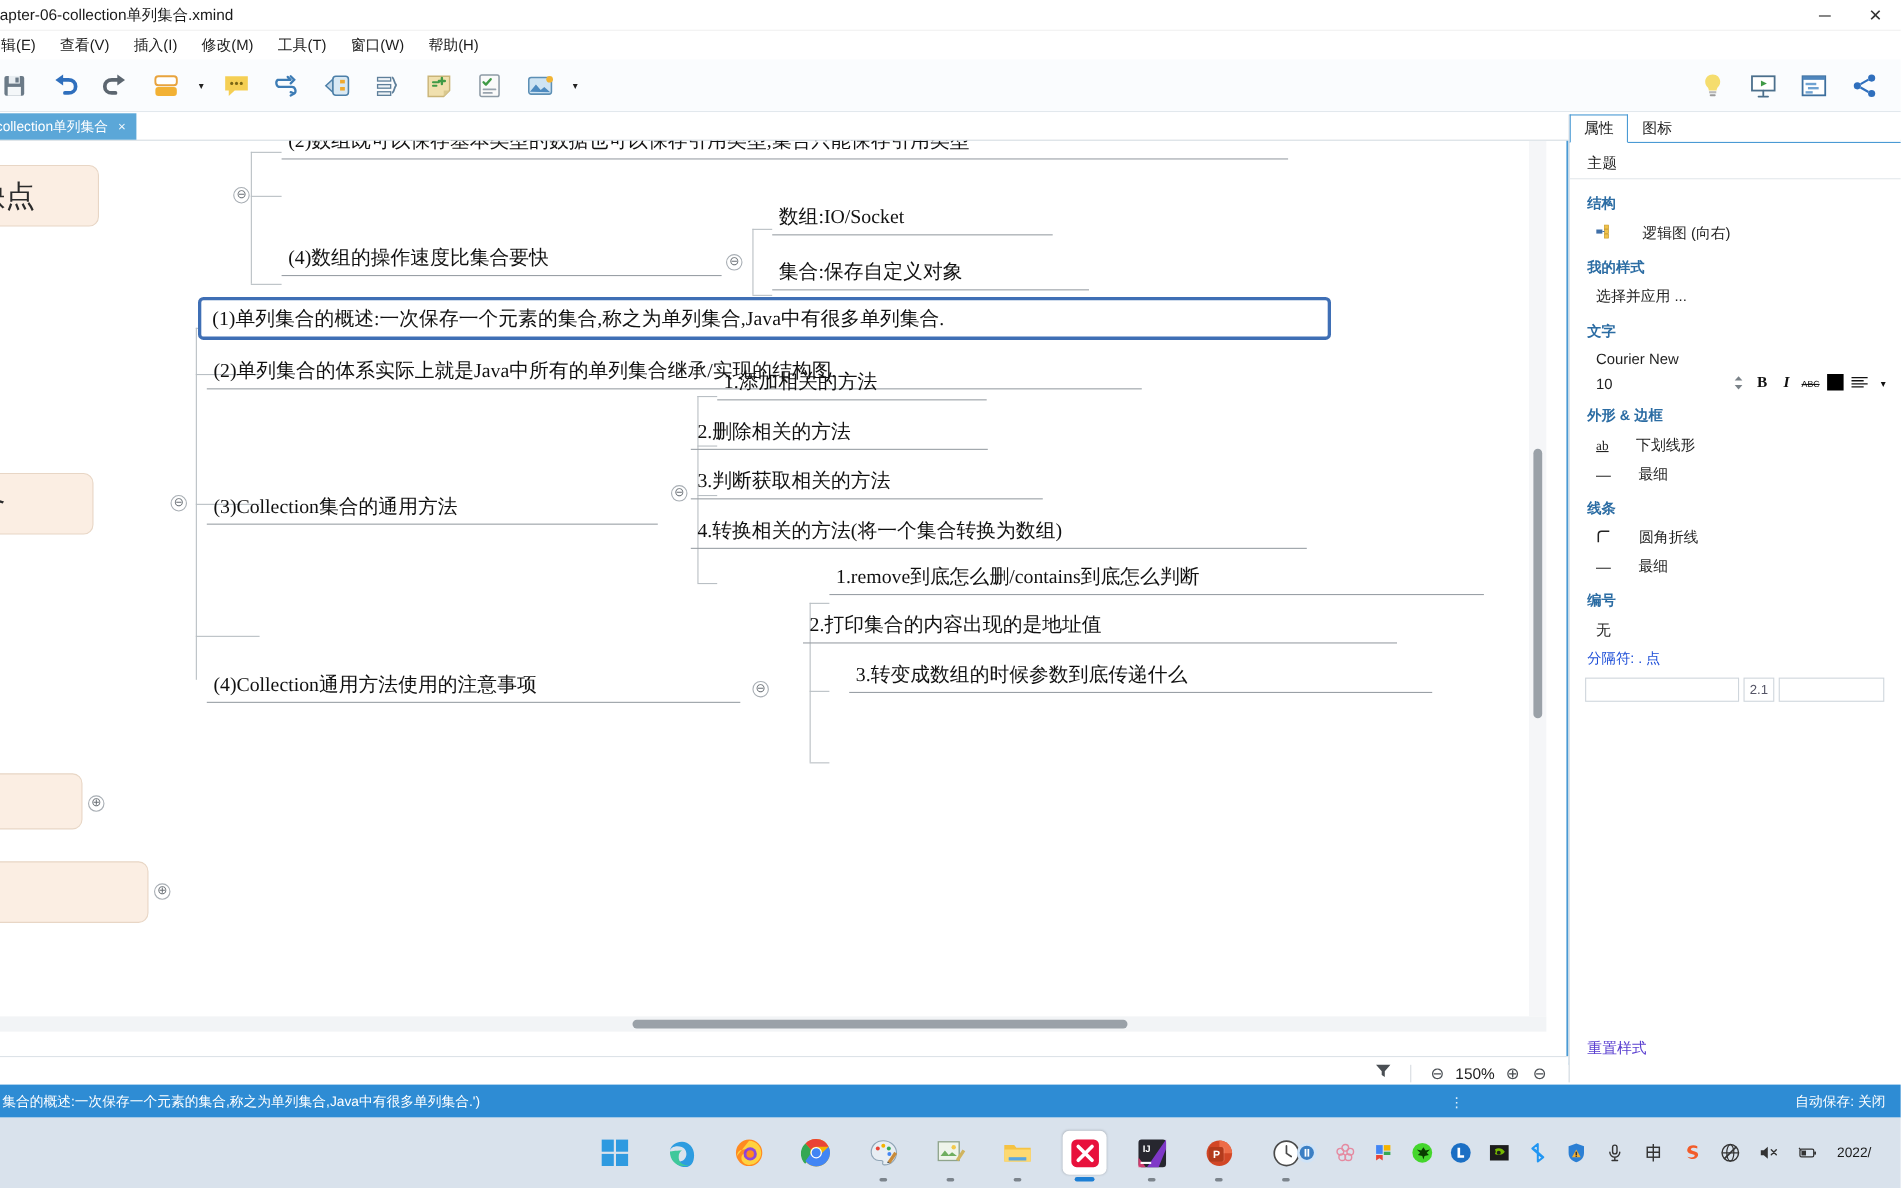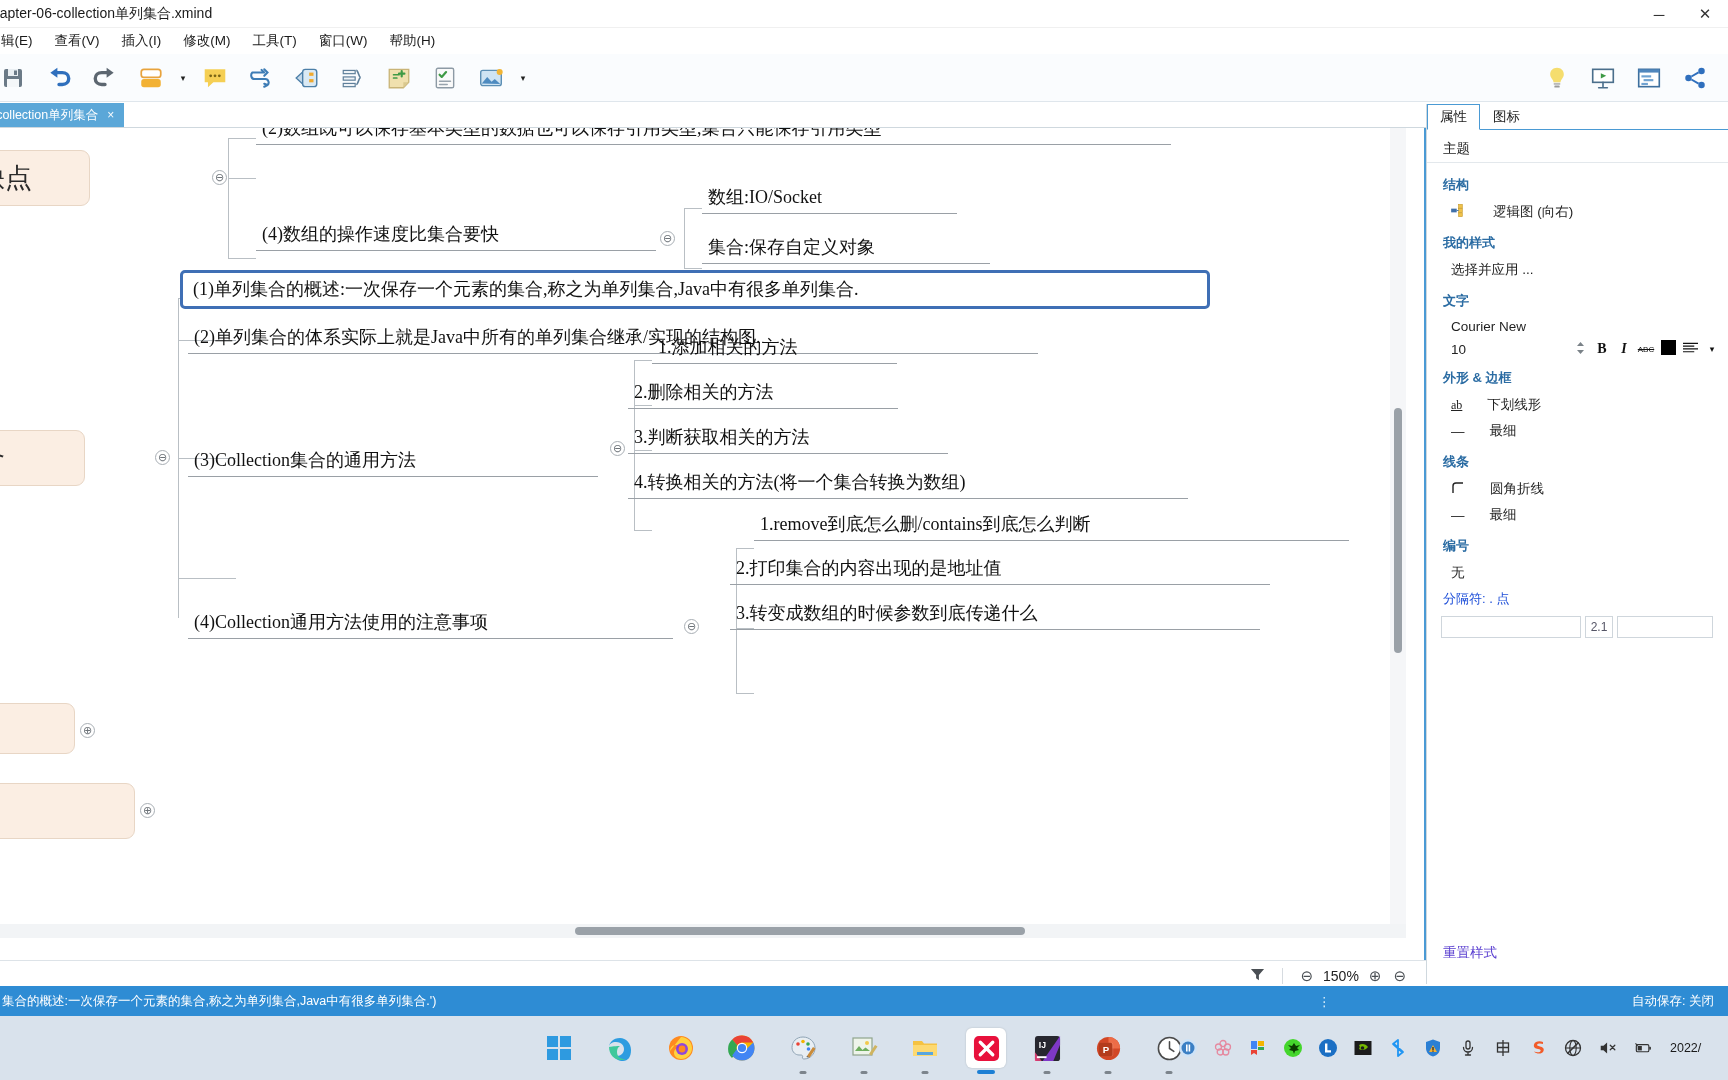--- a/index.html
+++ b/index.html
@@ -364,21 +364,21 @@
       <div class="node under f24" style="left:188px; top:480px; width:485px;">(4)Collection通用方法使用的注意事项</div>
       <div class="hdl" style="left:684px; top:491px;">⊖</div>
 
       <div class="ln lnv" style="left:736px; top:420px; height:145px;"></div>
       <div class="ln lnh" style="left:736px; top:420px; width:18px;"></div>
       <div class="ln lnh" style="left:736px; top:500px; width:18px;"></div>
       <div class="ln lnh" style="left:736px; top:565px; width:18px;"></div>
 
       <div class="node under f24" style="left:754px; top:382px; width:595px;">1.remove到底怎么删/contains到底怎么判断</div>
       <div class="node under f24" style="left:730px; top:426px; width:540px;">2.打印集合的内容出现的是地址值</div>
-      <div class="node under f24" style="left:730px; top:471px; width:530px;">3.转变成数组的时候参数到底传递什么</div>
+      <div class="node under f24" style="left:772px; top:471px; width:530px;">3.转变成数组的时候参数到底传递什么</div>
 
       <div class="vscroll">
         <div class="thumb"></div>
       </div>
       <div class="hscroll">
         <div class="thumb"></div>
       </div>
     </div>
   </div>
 

